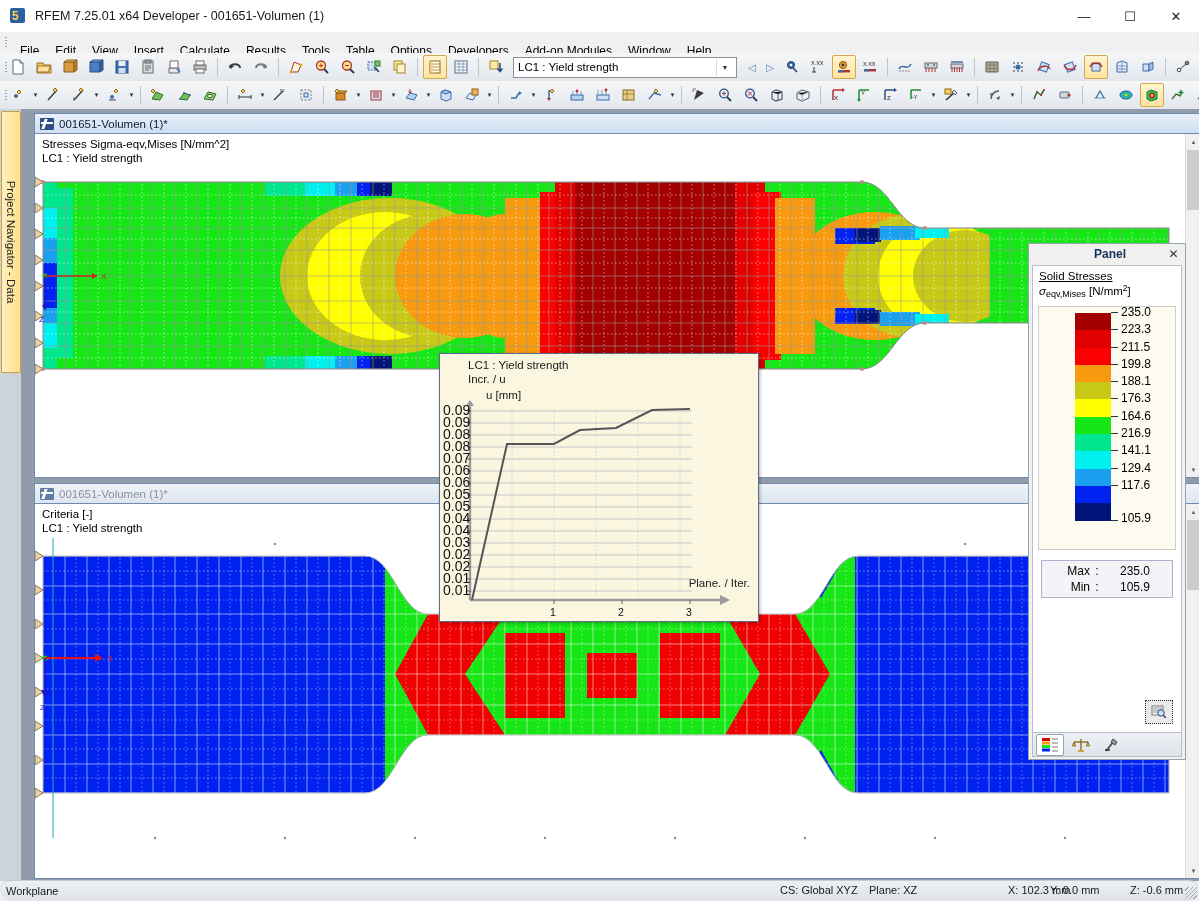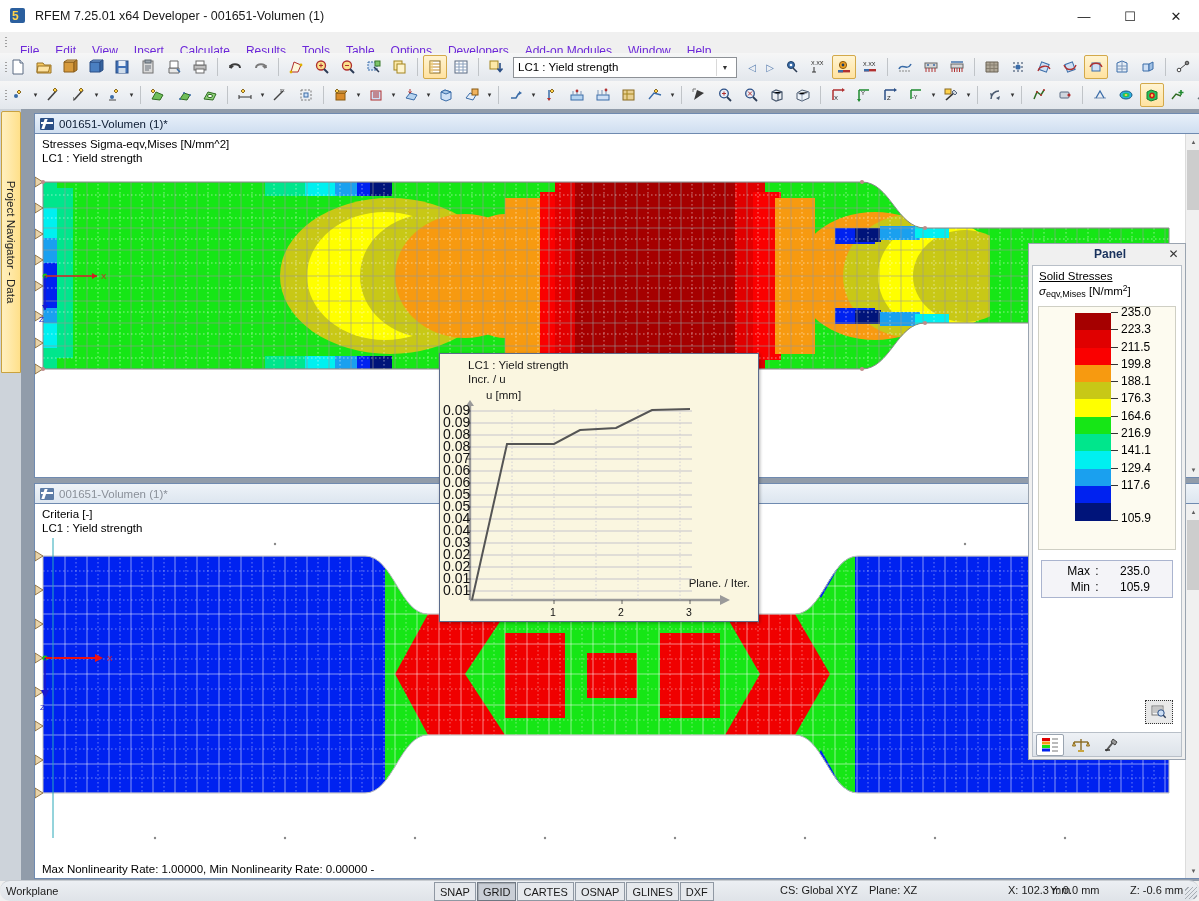--- a/index.html
+++ b/index.html
@@ -21,21 +21,21 @@
   .tb-title{font-size:12.5px;color:#1a1a1a;}
   .winbtns{position:absolute;right:0;top:0;height:32px;display:flex;}
   .winbtn{width:46px;height:32px;display:flex;align-items:center;justify-content:center;font-size:13px;color:#222;}
 
   
   .menubar{position:absolute;left:0;top:32px;width:1199px;height:21px;background:#f0f0f0;
            display:flex;align-items:center;border-bottom:1px solid #e4e4e4;}
   .grip{width:7px;height:15px;margin:0 2px 0 3px;position:relative;}
   .grip:before{content:"";position:absolute;left:2px;top:2px;width:2px;height:11px;
     background-image:repeating-linear-gradient(to bottom,#a0a0a0 0,#a0a0a0 1px,transparent 1px,transparent 3px);}
-  .menu-item{padding:2px 8px;font-size:12px;color:#6d28d9;white-space:nowrap;margin-top:16px;}
+  .menu-item{padding:2px 8px;font-size:12px;color:#000000;white-space:nowrap;margin-top:16px;}
 
   
   .toolbar{position:absolute;left:0;width:1199px;height:28px;
            background:linear-gradient(to bottom,#f6f6f6 0%,#eceff3 50%,#e3e7ec 100%);
            border-bottom:1px solid #d2d6da;display:flex;align-items:center;}
   .tb1{top:53px;}
   .tb2{top:81px;}
   .tbtn{width:22px;height:22px;margin:0 1px;border:1px solid transparent;border-radius:2px;
         display:flex;align-items:center;justify-content:center;position:relative;flex:none;}
   .tbtn.on{border-color:#d3a94a;background:linear-gradient(to bottom,#fff4d2,#ffe2a0);}
@@ -956,21 +956,20 @@
               <circle cx="1030" cy="300" r="1.2"></circle>
           </g>
           <g fill="#888">
             <circle cx="240" cy="6" r="1.2"></circle>
               <circle cx="470" cy="6" r="1.2"></circle>
               <circle cx="700" cy="6" r="1.2"></circle>
               <circle cx="930" cy="6" r="1.2"></circle>
           </g>
         </svg>
 
-        <div class="vp-label" style="left:7px;top:358px;">Max Nonlinearity Rate: 1.00000, Min Nonlinearity Rate: 0.00000 -</div>
 
         <div class="sb v" style="top:0;bottom:0;right:0;">
           <div class="btn" style="top:0;left:0;">▲</div>
           <div class="thumb" style="left:1px;top:16px;width:13px;height:70px;"></div>
           <div class="btn" style="bottom:0;left:0;">▼</div>
         </div>
       </div>
     </div>
 
   </div>
@@ -1196,28 +1195,20 @@
     </div>
 
     <div style="position:absolute;left:110px;top:252px;font-size:10.5px;color:#111;">1</div>
     <div style="position:absolute;left:178px;top:252px;font-size:10.5px;color:#111;">2</div>
     <div style="position:absolute;left:246px;top:252px;font-size:10.5px;color:#111;">3</div>
   </div>
 
   <div class="statusbar">
     <div class="sb-left">Workplane</div>
 
-    <div class="snapgrp">
-      <div class="snapbtn">SNAP</div>
-      <div class="snapbtn on">GRID</div>
-      <div class="snapbtn">CARTES</div>
-      <div class="snapbtn">OSNAP</div>
-      <div class="snapbtn">GLINES</div>
-      <div class="snapbtn">DXF</div>
-    </div>
 
     <div class="st-cell" style="left:780px;">CS: Global XYZ</div>
     <div class="st-cell" style="left:869px;">Plane: XZ</div>
     <div class="st-cell" style="left:960px;margin-left:48px;">X:  102.3 mm</div>
     <div class="st-cell" style="left:1050px;">Y:  0.0 mm</div>
     <div class="st-cell" style="left:1130px;">Z:  -0.6 mm</div>
 
     <div class="corner"></div>
   </div>
 

